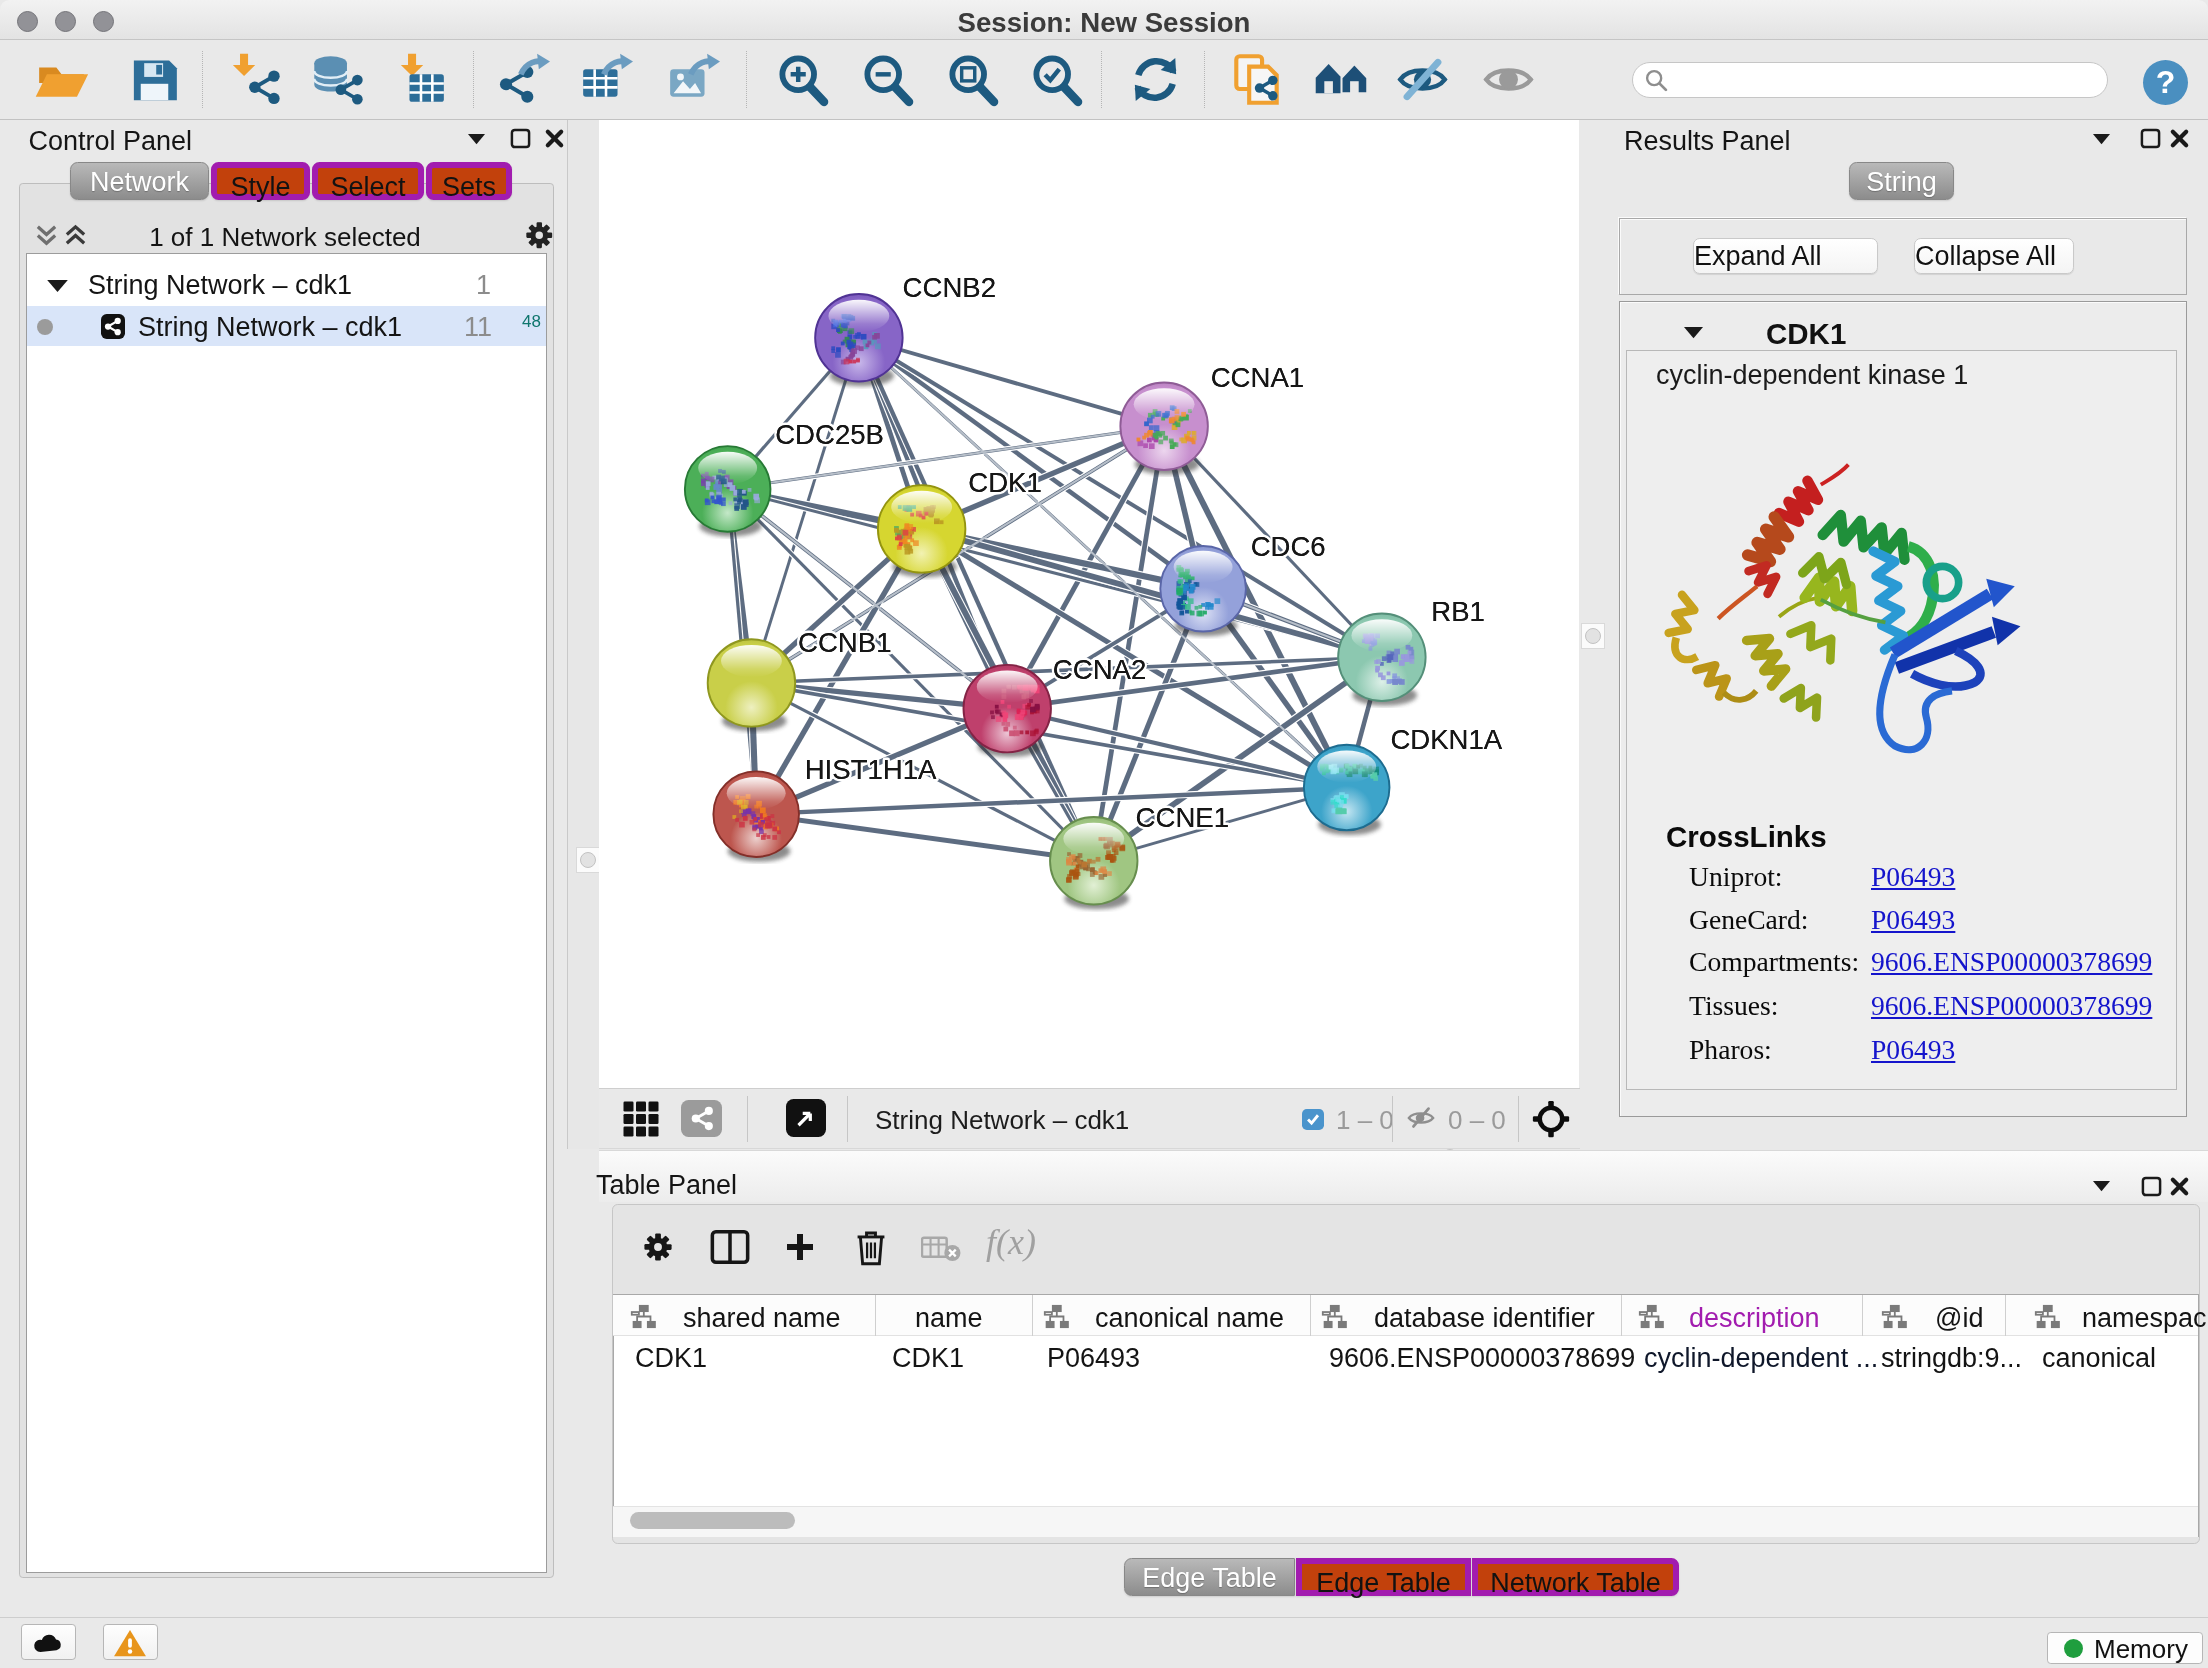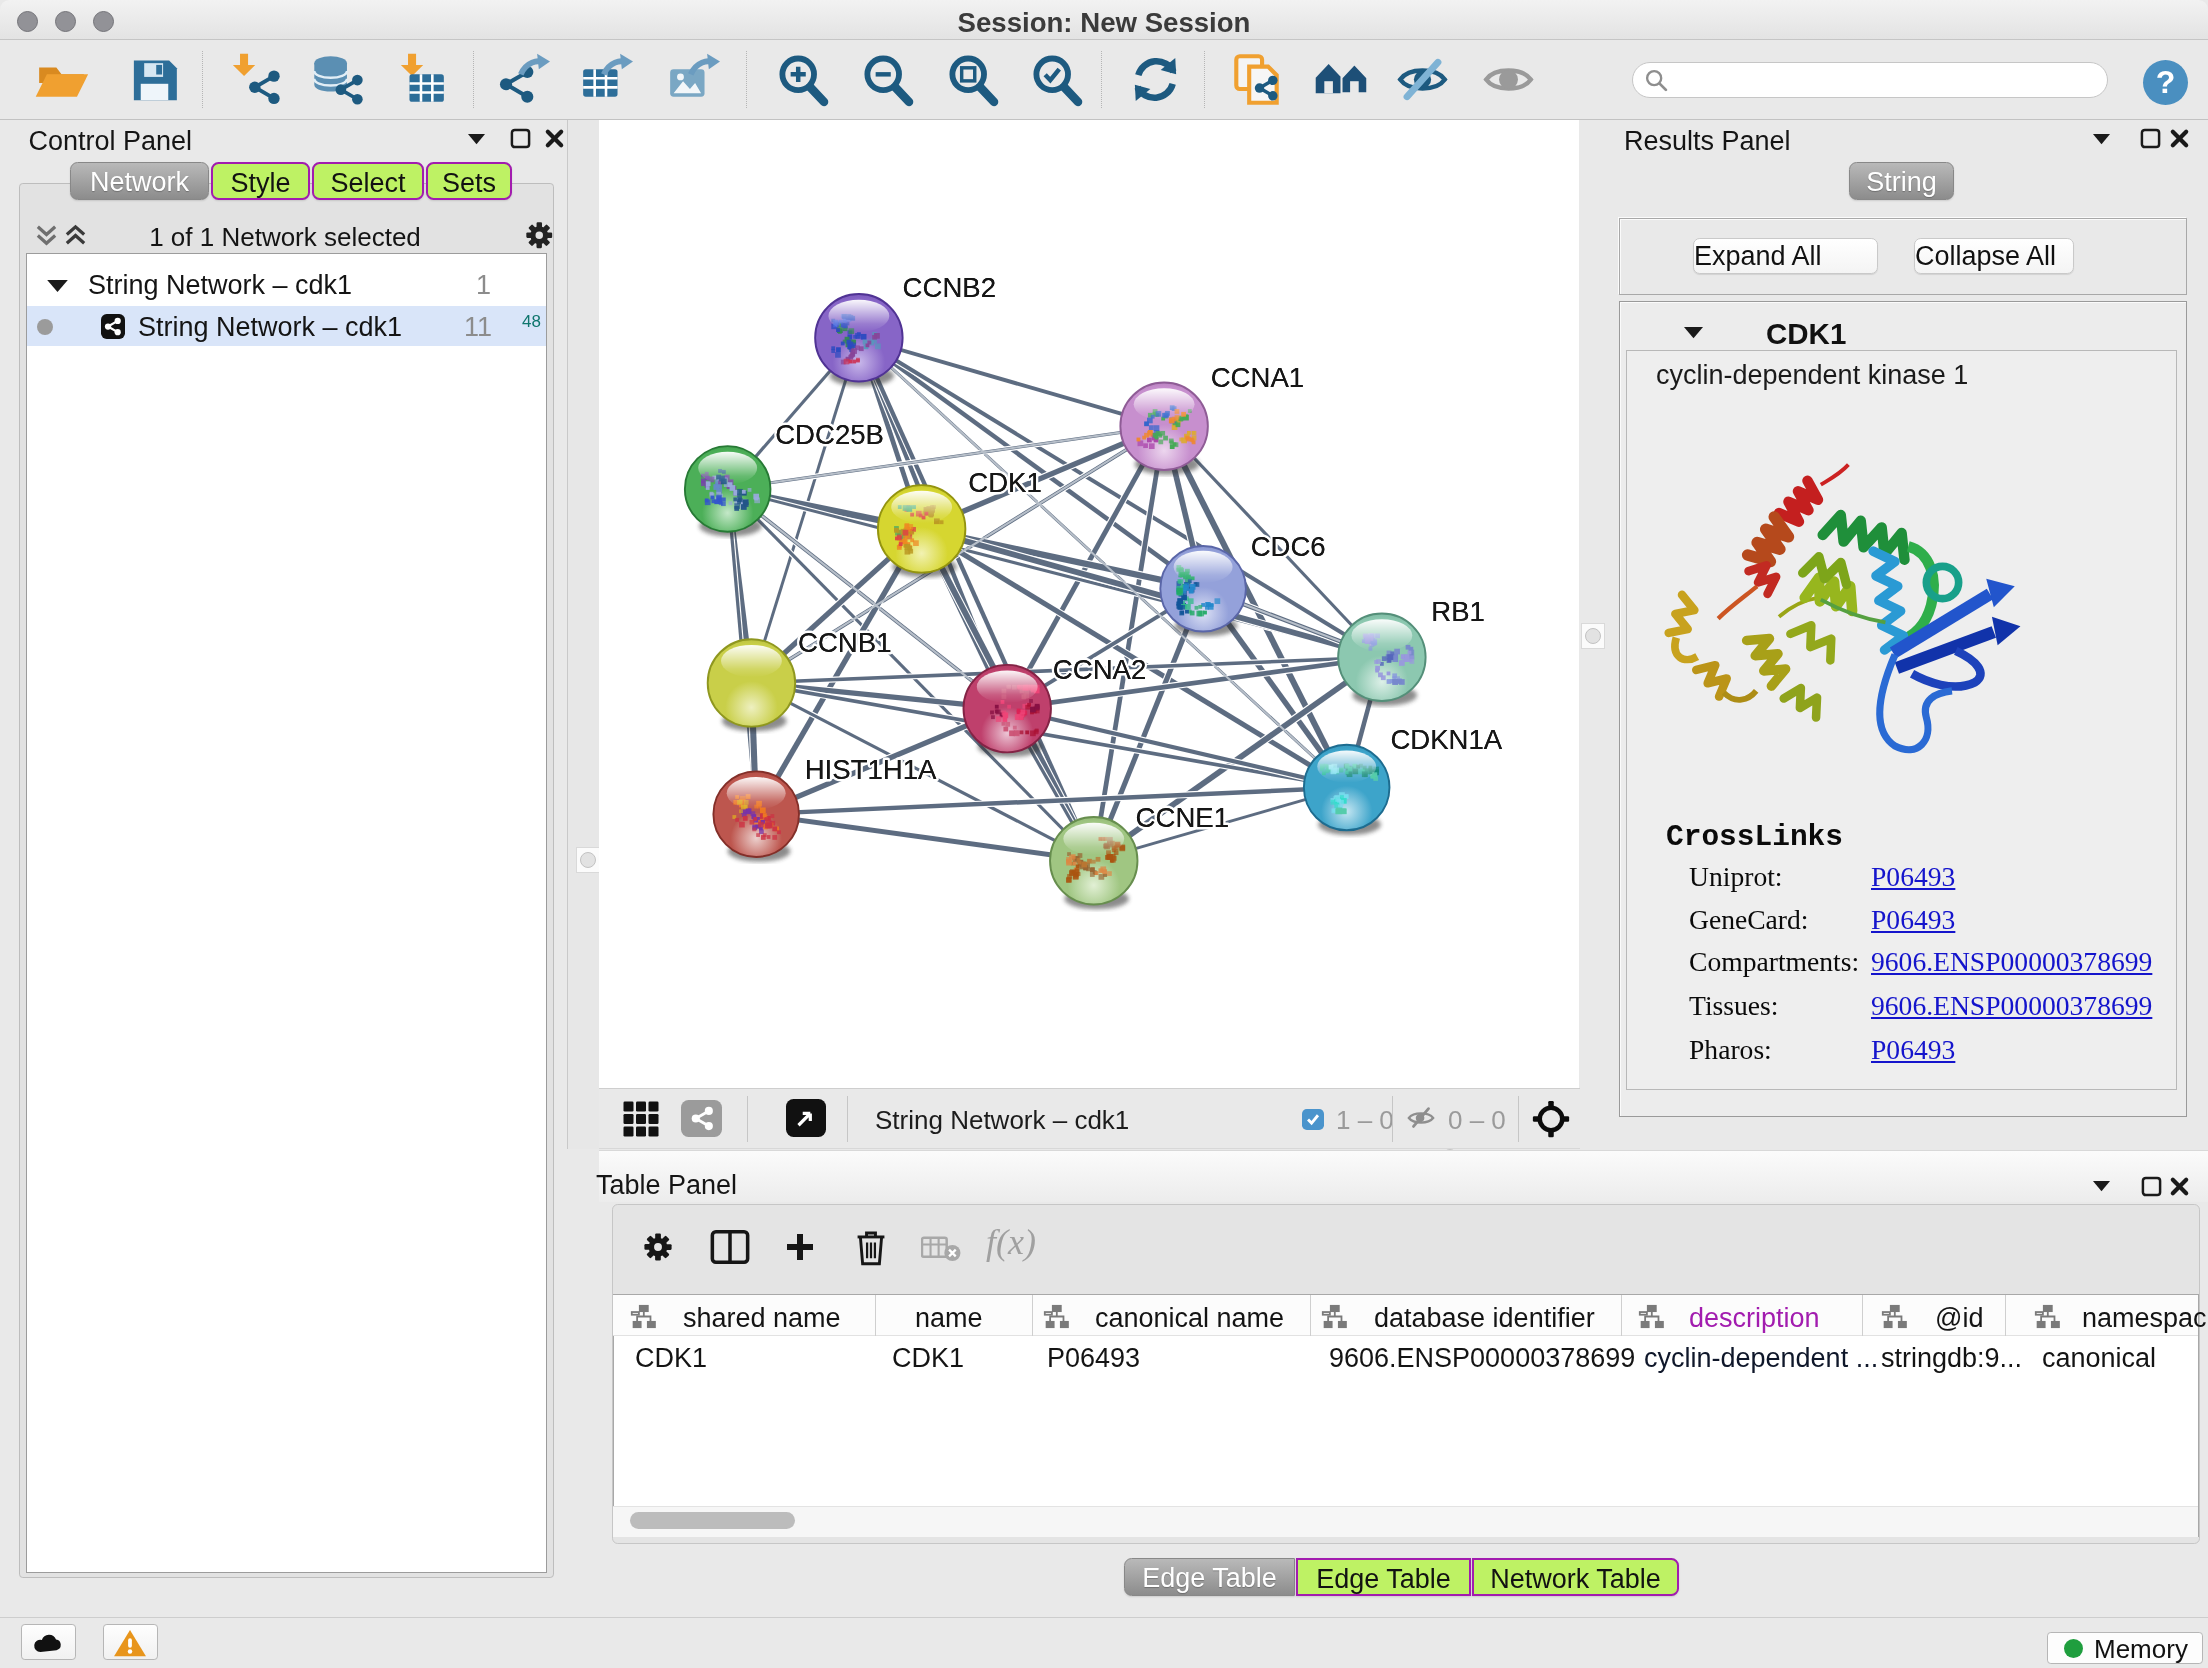--- a/index.html
+++ b/index.html
@@ -1,17 +1,17 @@
 <!DOCTYPE html>
 <html style="font-size:15px"><head><meta charset="utf-8"><style>
 *{margin:0;padding:0;box-sizing:border-box}
 body{width:2208px;height:1668px;position:relative;font-family:"Liberation Sans",sans-serif;background:#e9e9e9;overflow:hidden}
 .abs{position:absolute}
 .ptitle{font-size:27px;color:#151515}
-.tab{position:absolute;height:38px;line-height:38px;text-align:center;font-size:27px;border-radius:7.6px;color:#121212;background:#bef264;border:2px solid #a21caf;box-shadow:0 1px 1.9px rgba(0,0,0,0.12)}
+.tab{position:absolute;height:38px;line-height:38px;text-align:center;font-size:27px;border-radius:7.6px;color:#121212;background:#c2410c;border:6px solid #a21caf;box-shadow:0 1px 1.9px rgba(0,0,0,0.12)}
 .tabsel{background:linear-gradient(#b9b9b9,#8c8c8c);color:#fff;border:1px solid #888;text-shadow:0 1px 1px rgba(0,0,0,0.25)}
 .btn{position:absolute;background:linear-gradient(#ffffff,#f4f4f4);border:1px solid #c9c9c9;border-radius:6.7px;font-size:27px;color:#111;text-align:left;box-shadow:0 1px 1px rgba(0,0,0,0.1)}
 </style></head><body>
 <div class="abs" style="left:0;top:0;width:2208px;height:40px;background:linear-gradient(#f2f2f2,#e3e3e3);border-bottom:1px solid #c5c5c5;border-radius:9.5px 9.5px 0 0"></div>
 <div class="abs" style="left:17px;top:10.5px;width:21px;height:21px;border-radius:50%;background:#929297;border:1px solid #747479"></div>
 <div class="abs" style="left:55px;top:10.5px;width:21px;height:21px;border-radius:50%;background:#929297;border:1px solid #747479"></div>
 <div class="abs" style="left:93px;top:10.5px;width:21px;height:21px;border-radius:50%;background:#929297;border:1px solid #747479"></div>
 <div class="abs" style="left:0;top:6.7px;width:2208px;text-align:center;font-size:27.6px;font-weight:bold;color:#3b3b3b">Session: New Session</div>
 <div class="abs" style="left:0;top:41px;width:2208px;height:79px;background:#e9e9e9;border-bottom:1px solid #c2c2c2"></div>
 <div class="abs" style="left:202px;top:51px;width:0;height:57px;border-left:1.9px dotted #b5b5b5"></div>
@@ -1350,21 +1350,21 @@
     <circle cx="294" cy="132" r="17" fill="none" stroke="#18a08a" stroke-width="8"></circle>
     <path d="M221 99 L244 110 L224 125 L247 136 L227 151 L250 162 L230 177 L253 188 L233 203" stroke="#2a9ad4" stroke-width="10" fill="none" stroke-linejoin="round" stroke-linecap="round"></path>
     <path d="M242 206 L344 144" stroke="#2255cc" stroke-width="13" fill="none"></path>
     <path d="M340 128 L370 136 L348 158 z" fill="#2255cc"></path>
     <path d="M246 222 L348 184" stroke="#1133aa" stroke-width="13" fill="none"></path>
     <path d="M346 168 L376 178 L352 198 z" fill="#1133aa"></path>
     <path d="M308 204 C330 214 342 228 328 237 C306 248 276 236 262 228" stroke="#1d42bb" stroke-width="9" fill="none"></path>
     <path d="M244 208 C226 250 220 288 244 304 C268 316 284 298 277 274 C272 256 286 248 304 246" stroke="#2a6ad4" stroke-width="7.5" fill="none"></path>
     <path d="M166 150 C188 162 210 170 234 174" stroke="#55a040" stroke-width="4" fill="none"></path>
   </svg>
-<div class="abs" style="left:1666px;top:820px;font-size:29.5px;font-weight:bold;font-family:Liberation Mono, monospace;color:#0a0a0a">CrossLinks</div>
+<div class="abs" style="left:1666px;top:820px;font-size:29.5px;font-weight:bold;font-family:Liberation Sans, sans-serif;color:#0a0a0a">CrossLinks</div>
 <div class="abs" style="left:1689px;top:861px;font-size:27.6px;font-family:'Liberation Serif',serif;color:#0a0a0a">Uniprot:</div>
 <div class="abs" style="left:1871px;top:861px;font-size:27.6px;font-family:'Liberation Serif',serif;color:#1414cc;text-decoration:underline">P06493</div>
 <div class="abs" style="left:1689px;top:904px;font-size:27.6px;font-family:'Liberation Serif',serif;color:#0a0a0a">GeneCard:</div>
 <div class="abs" style="left:1871px;top:904px;font-size:27.6px;font-family:'Liberation Serif',serif;color:#1414cc;text-decoration:underline">P06493</div>
 <div class="abs" style="left:1689px;top:946px;font-size:27.6px;font-family:'Liberation Serif',serif;color:#0a0a0a">Compartments:</div>
 <div class="abs" style="left:1871px;top:946px;font-size:27.6px;font-family:'Liberation Serif',serif;color:#1414cc;text-decoration:underline">9606.ENSP00000378699</div>
 <div class="abs" style="left:1689px;top:990px;font-size:27.6px;font-family:'Liberation Serif',serif;color:#0a0a0a">Tissues:</div>
 <div class="abs" style="left:1871px;top:990px;font-size:27.6px;font-family:'Liberation Serif',serif;color:#1414cc;text-decoration:underline">9606.ENSP00000378699</div>
 <div class="abs" style="left:1689px;top:1034px;font-size:27.6px;font-family:'Liberation Serif',serif;color:#0a0a0a">Pharos:</div>
 <div class="abs" style="left:1871px;top:1034px;font-size:27.6px;font-family:'Liberation Serif',serif;color:#1414cc;text-decoration:underline">P06493</div>

